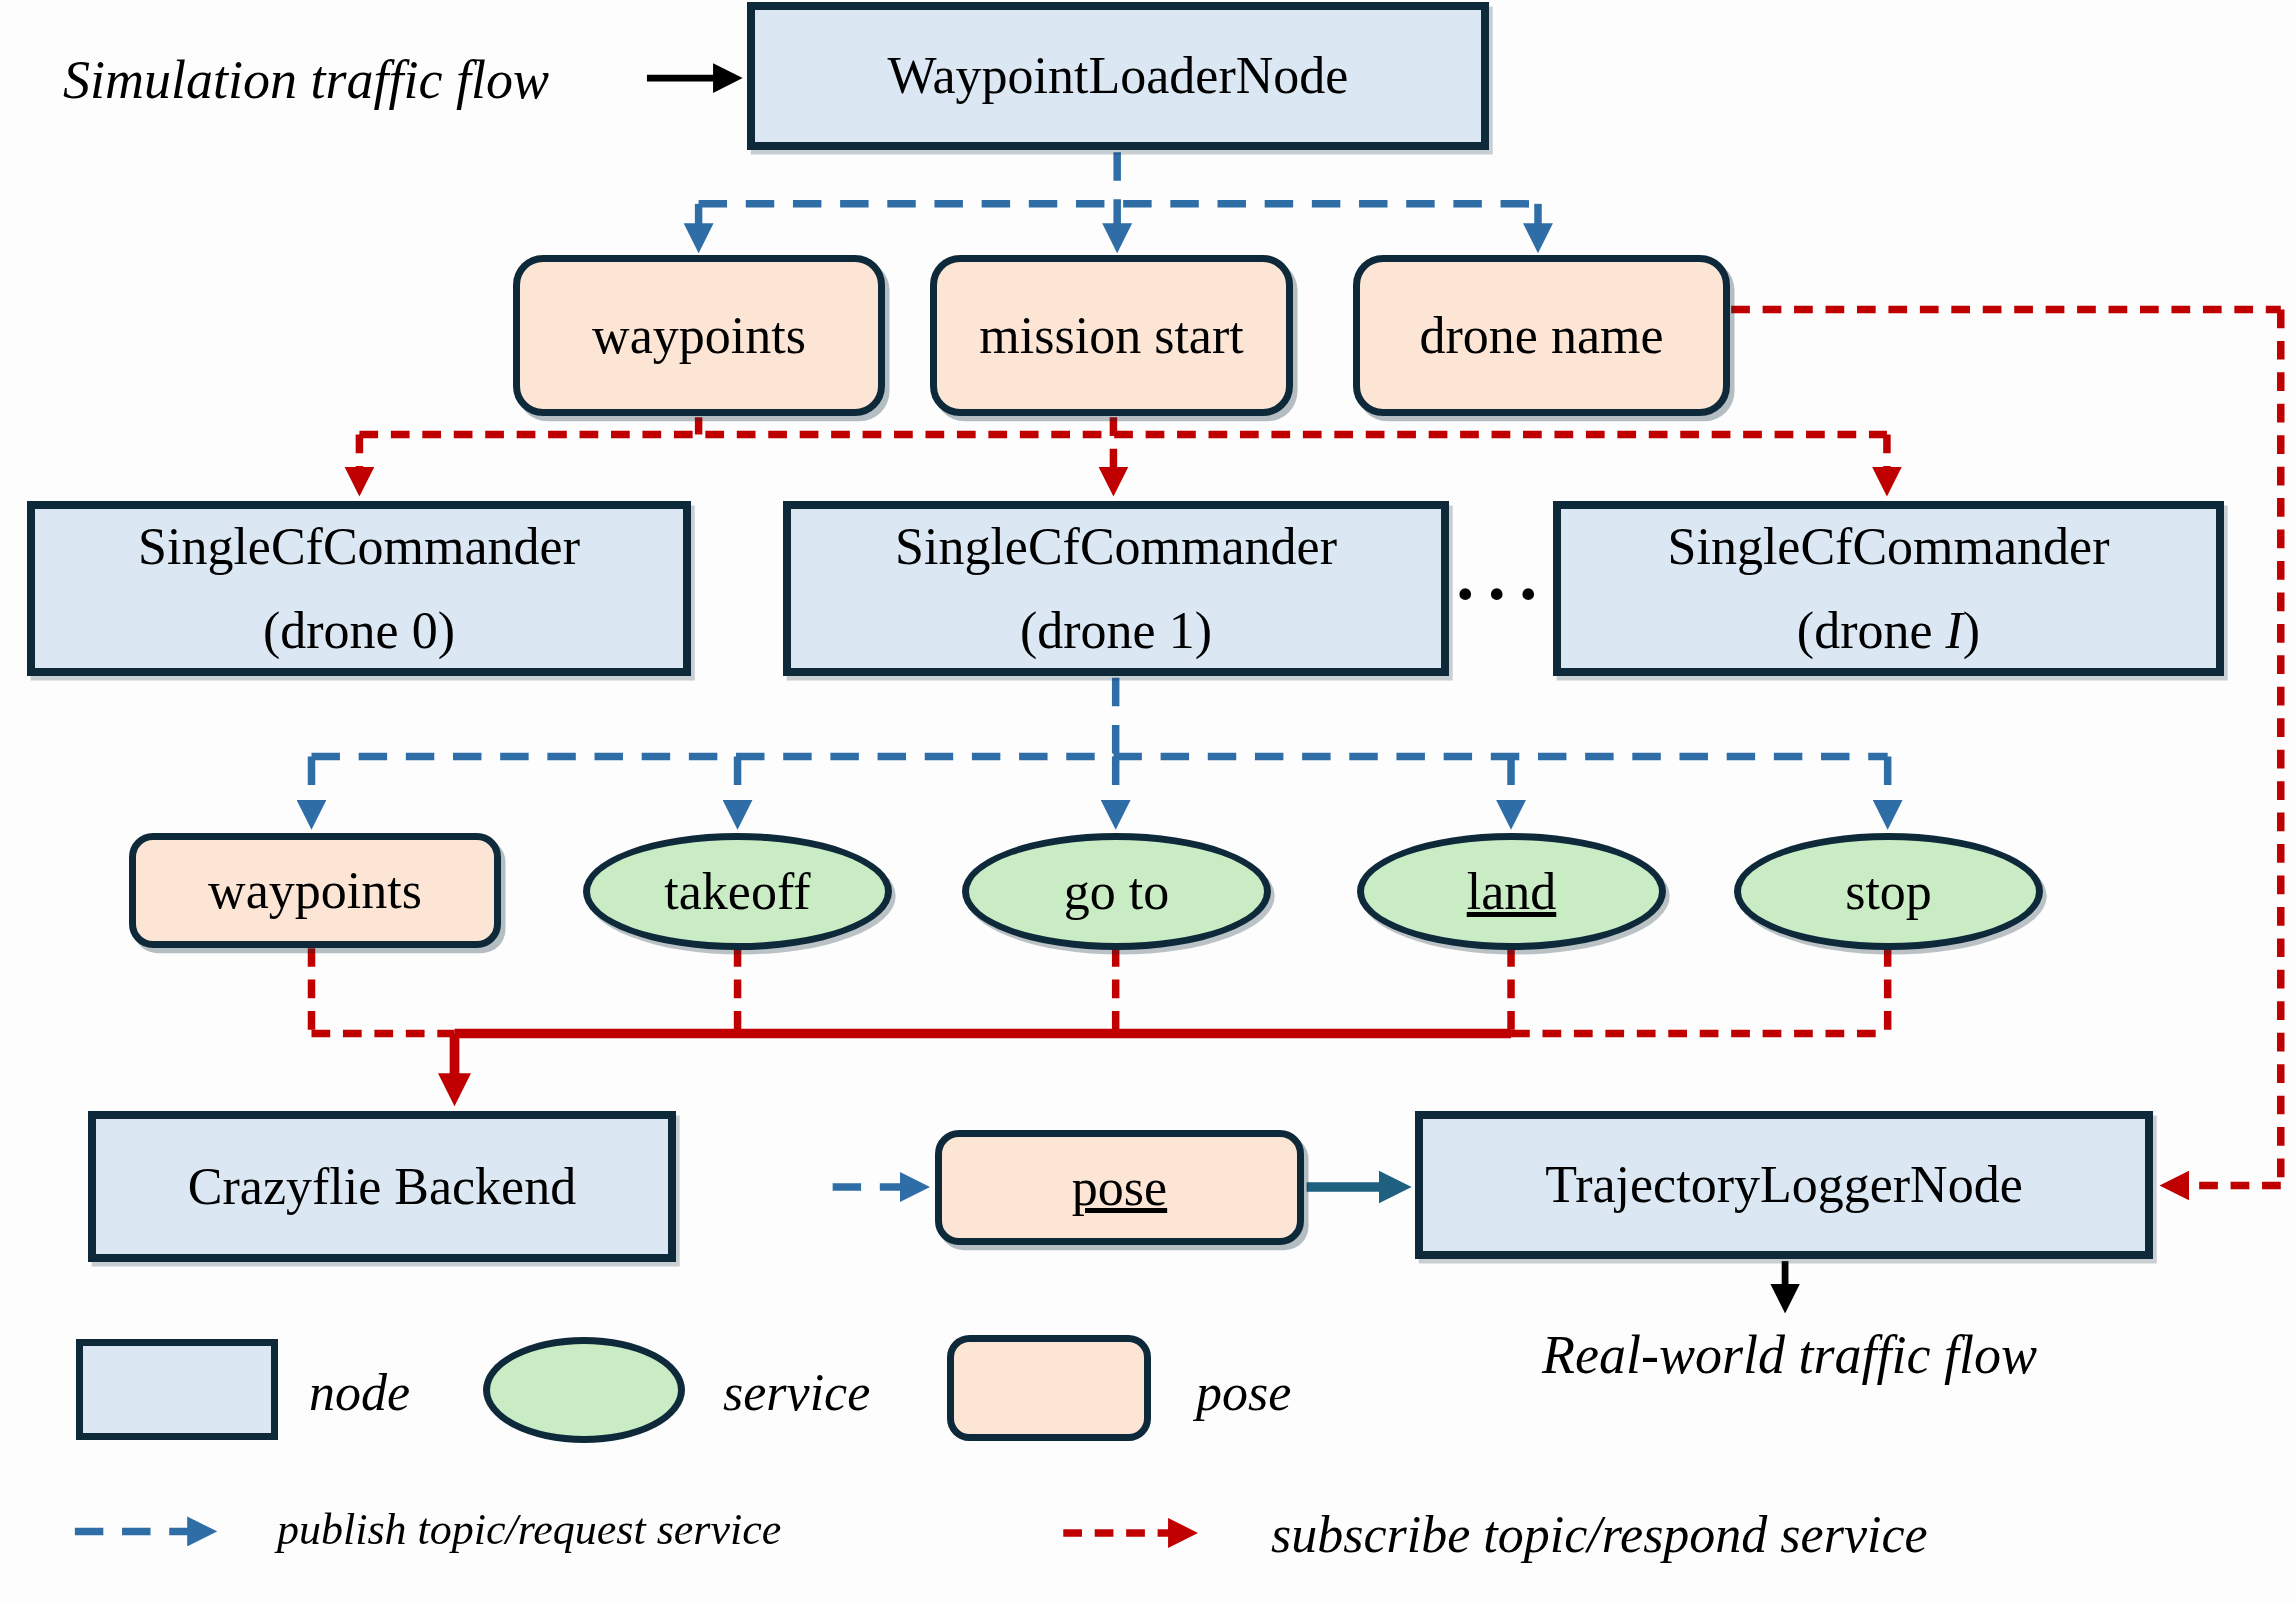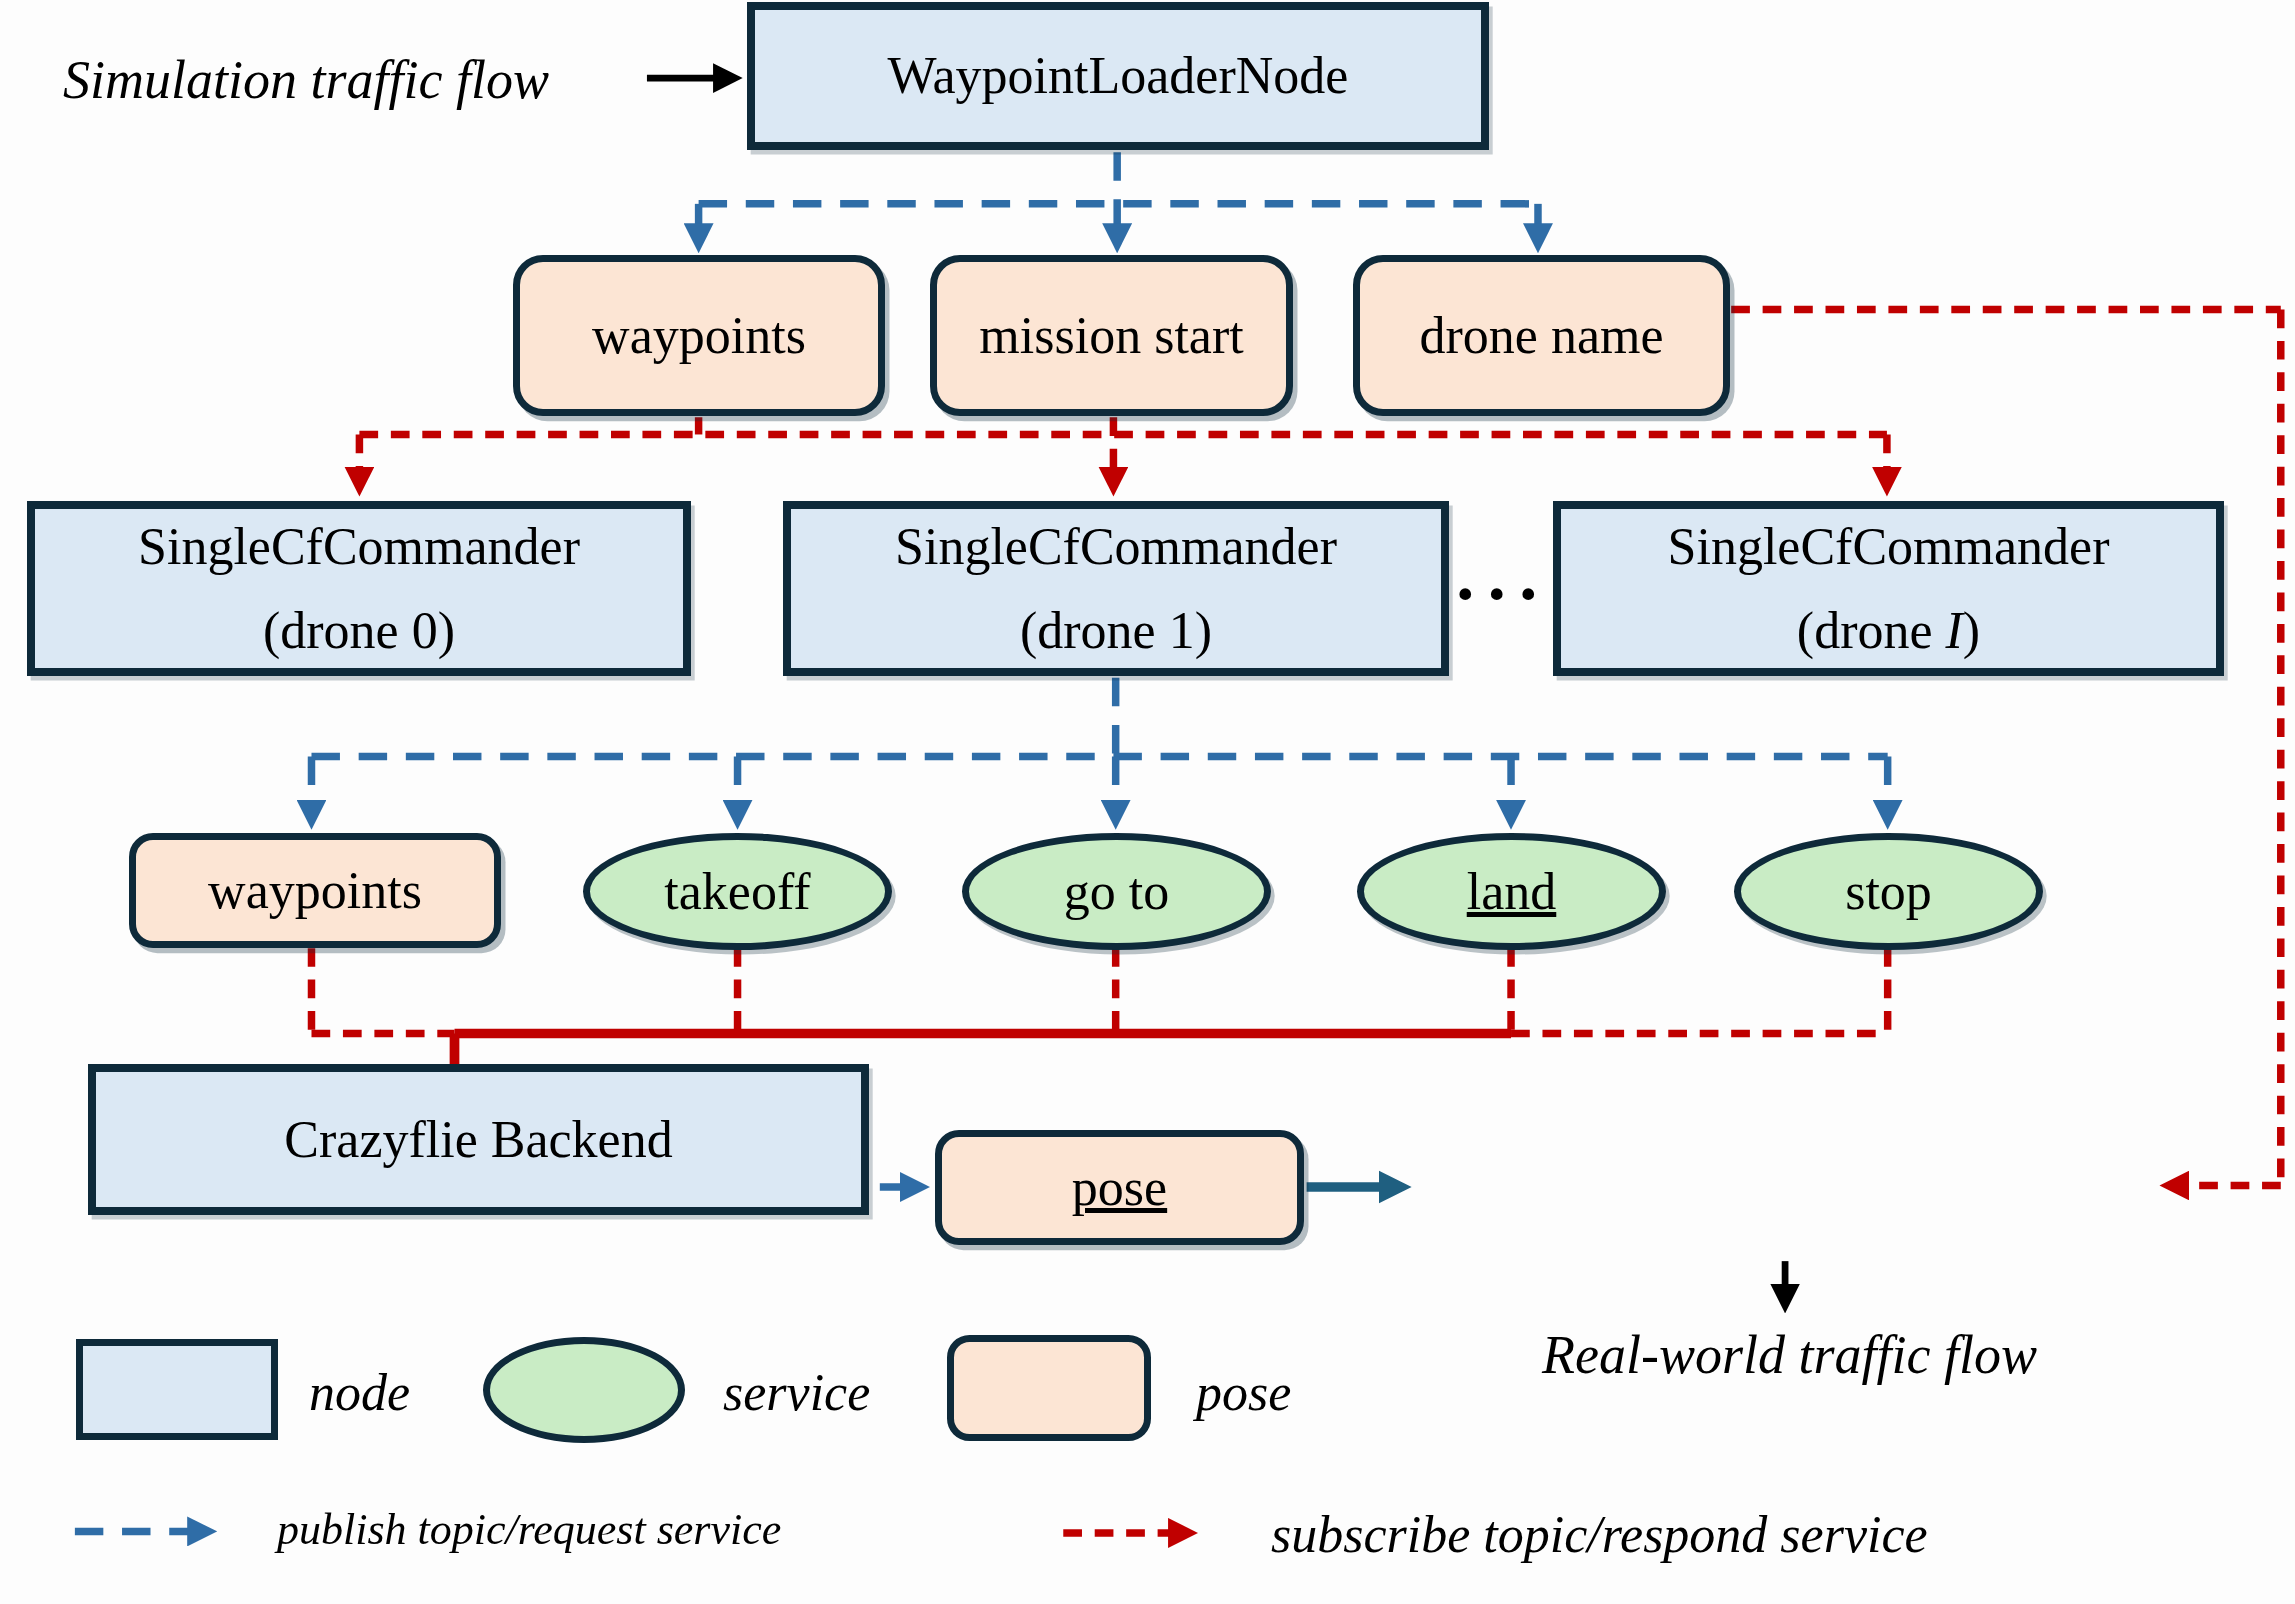--- a/index.html
+++ b/index.html
@@ -155,25 +155,28 @@
   <div class="shape service" style="left:962px;top:833px;width:309px;height:117px;">
     <span class="lbl">go to</span>
   </div>
   <div class="shape service" style="left:1357px;top:833px;width:309px;height:117px;text-decoration:underline;">
     <span class="lbl">land</span>
   </div>
   <div class="shape service" style="left:1734px;top:833px;width:309px;height:117px;">
     <span class="lbl">stop</span>
   </div>
 
-  <div class="shape node" style="left:88px;top:1064px;width:781px;height:151px;">
+  <div class="shape node" style="left:88px;top:1111px;width:588px;height:151px;">
     <span class="lbl">Crazyflie Backend</span>
   </div>
   <div class="shape topic" style="left:935px;top:1130px;width:369px;height:115px;border-radius:24px;text-decoration:underline;">
     <span class="lbl">pose</span>
+  </div>
+  <div class="shape node" style="left:1415px;top:1111px;width:738px;height:148px;">
+    <span class="lbl">TrajectoryLoggerNode</span>
   </div>
 
   <div class="shape node" style="left:76px;top:1339px;width:202px;height:101px;border-width:7.5px;box-shadow:none;"></div>
   <div class="free-text" style="left:309px;top:1363px;font-size:52px;">node</div>
 
   <div class="shape service" style="left:483px;top:1337px;width:202px;height:106px;box-shadow:none;"></div>
   <div class="free-text" style="left:723px;top:1363px;font-size:52px;">service</div>
 
   <div class="shape topic" style="left:947px;top:1335px;width:204px;height:106px;border-radius:22.5px;box-shadow:none;"></div>
   <div class="free-text" style="left:1196px;top:1363px;font-size:52px;">pose</div>

